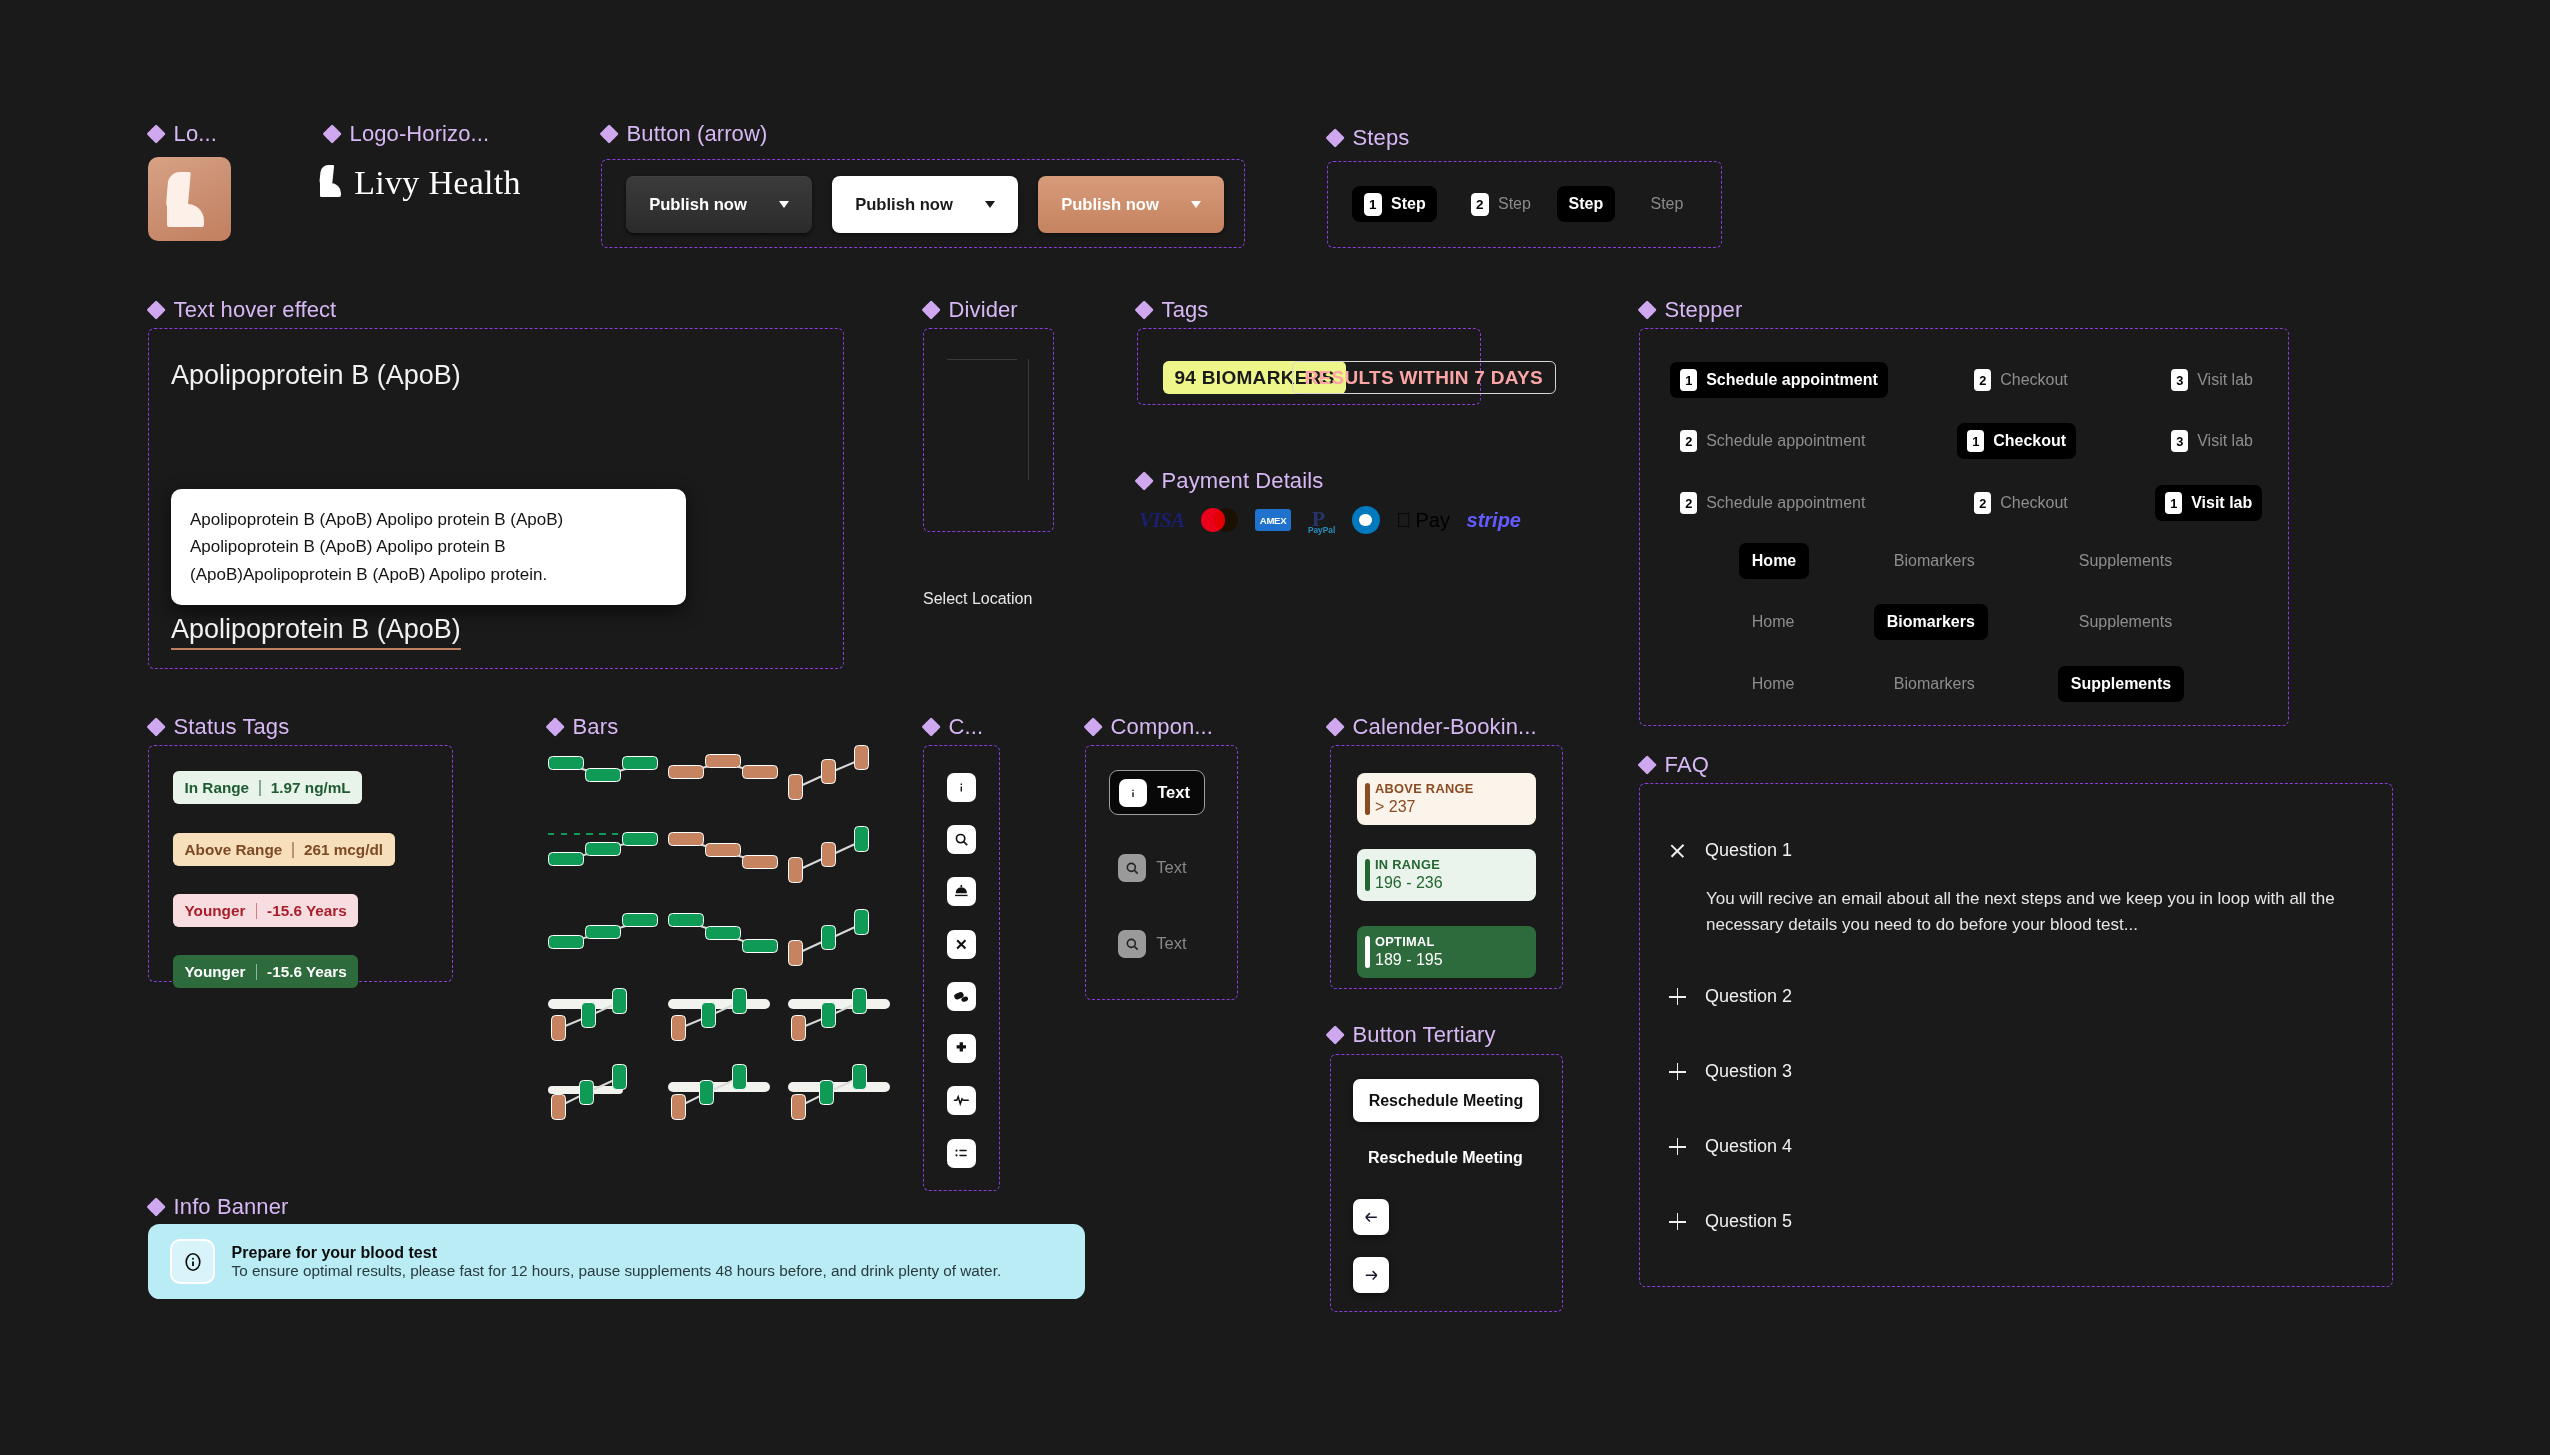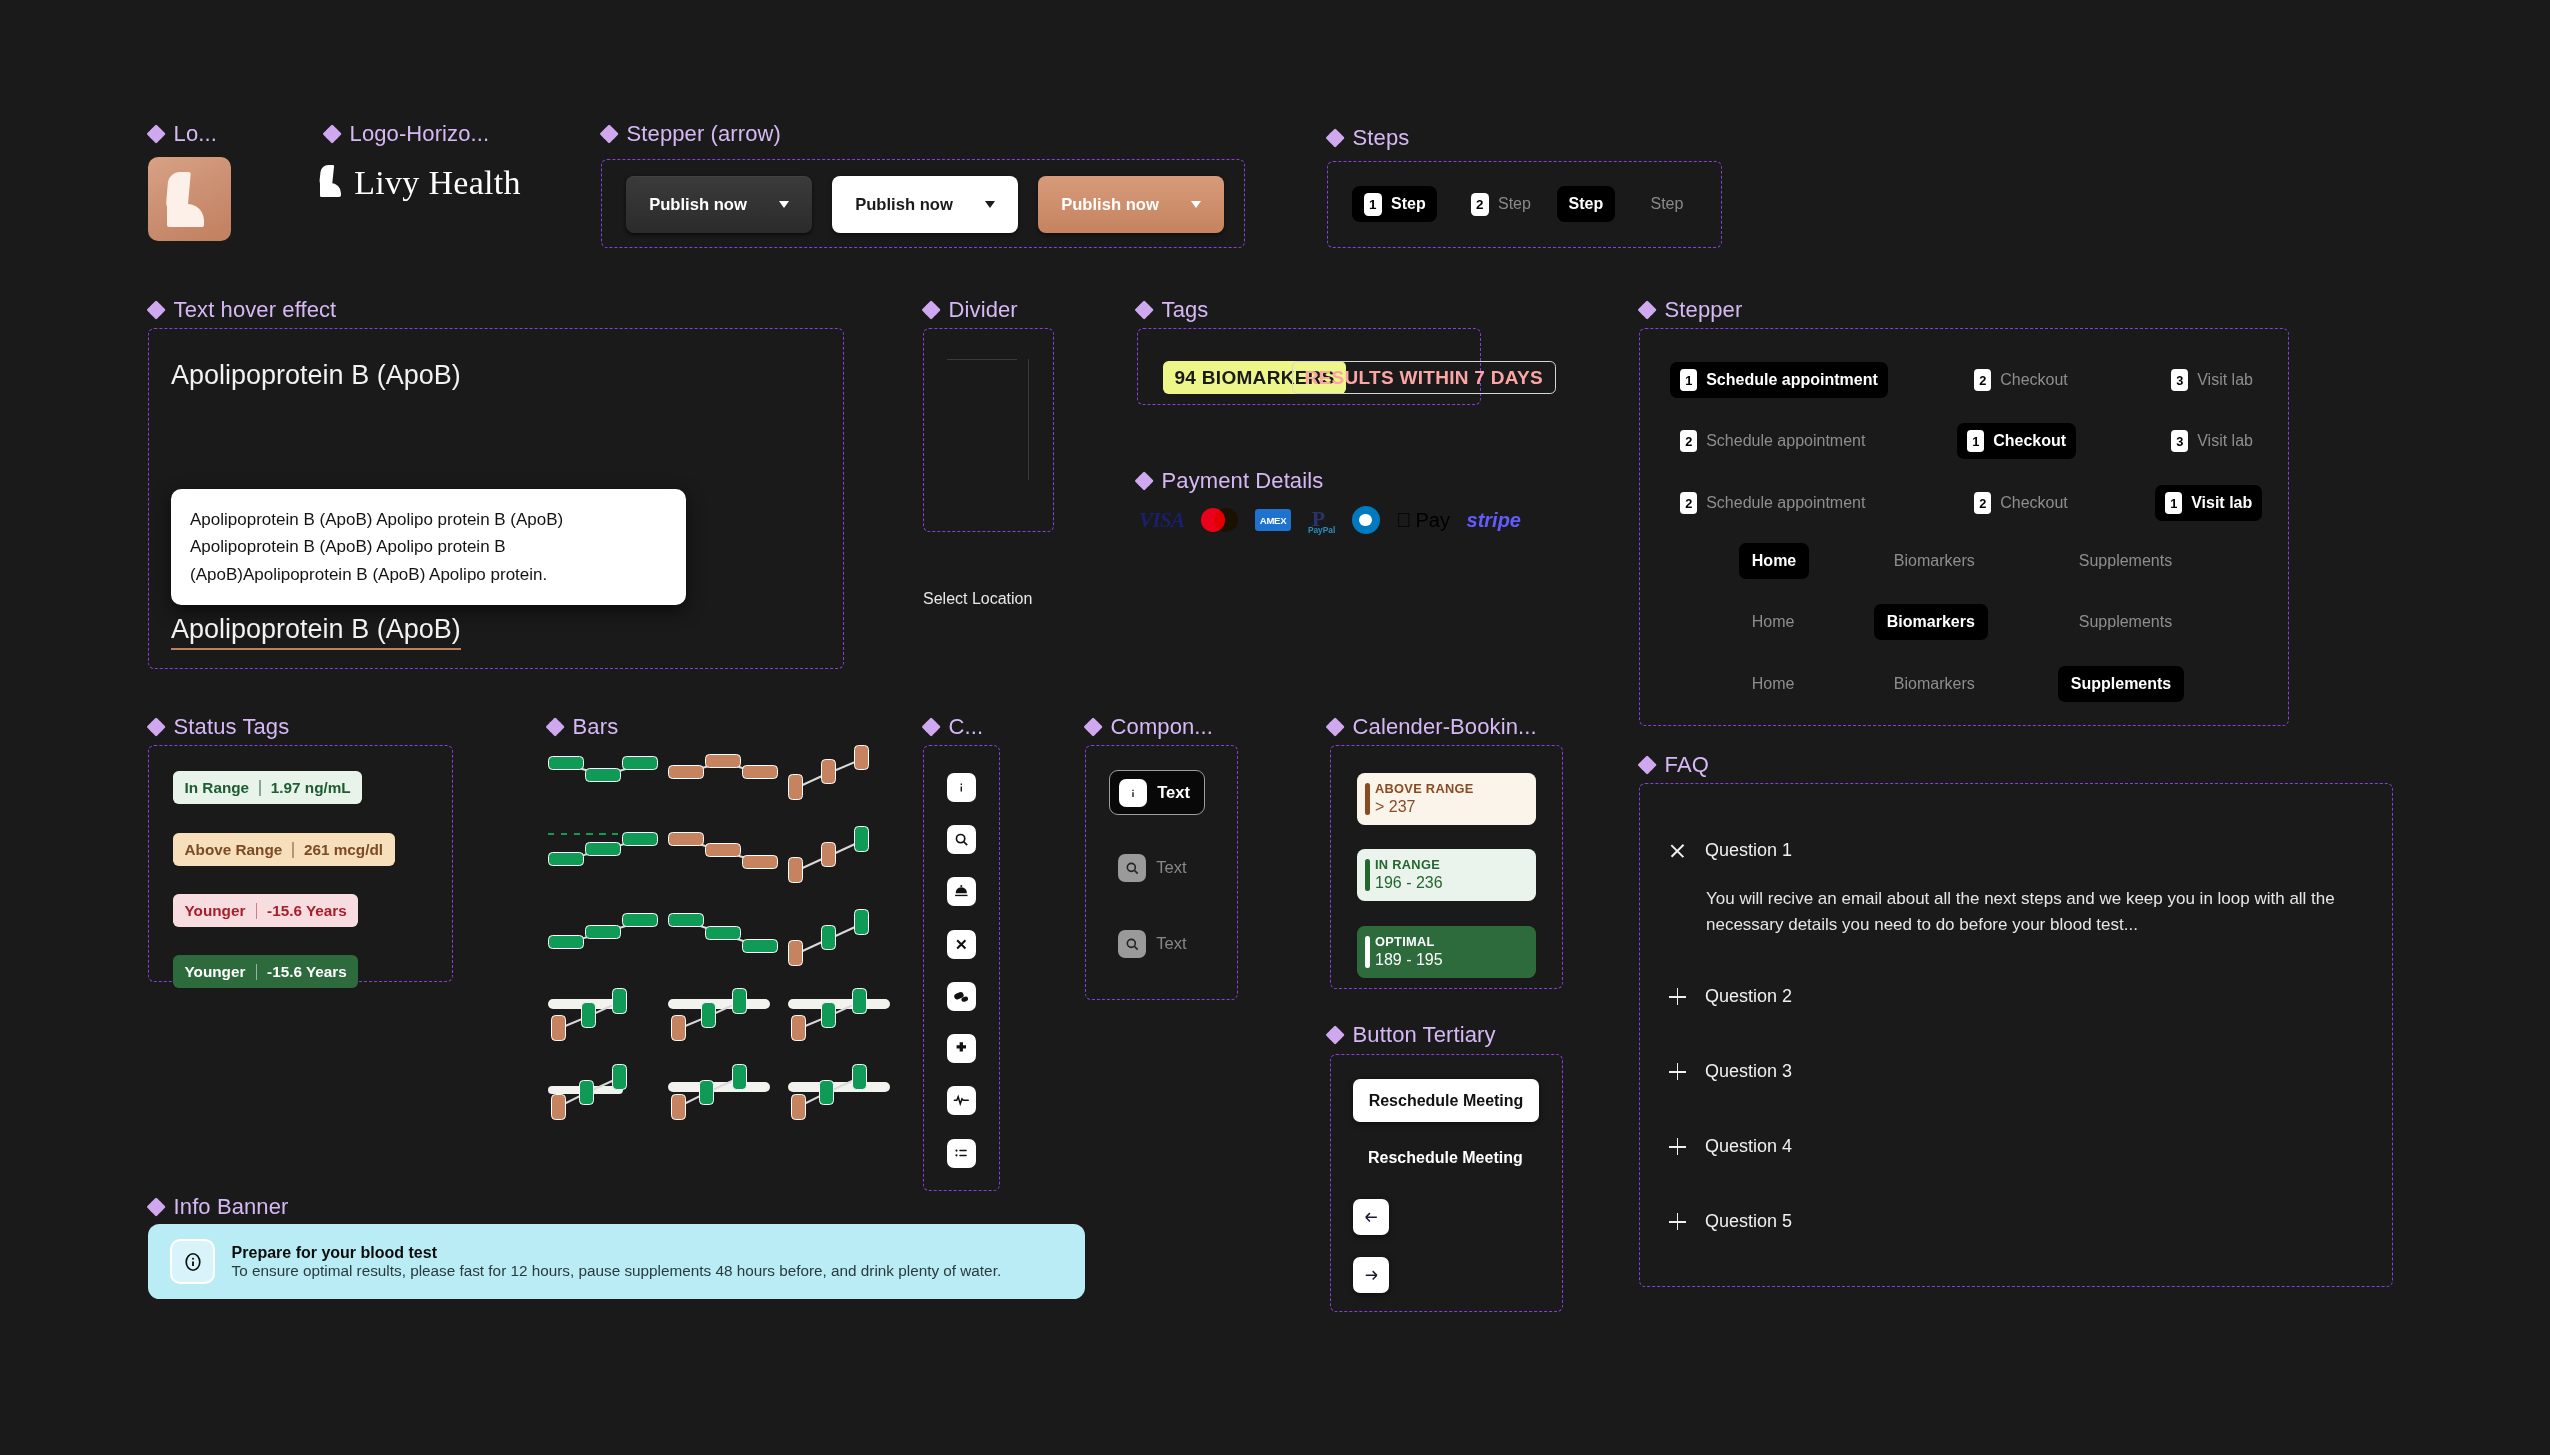--- a/index.html
+++ b/index.html
@@ -265,21 +265,21 @@
       </span>
     <span>Logo-Horizo...</span>
   </div>
   <div class="sec-label" style="left:601px;top:121px">
     <span class="diamond-icon">
         <i></i>
         <i></i>
         <i></i>
         <i></i>
       </span>
-    <span>Stepper (arrow)</span>
+    <span>Button (arrow)</span>
   </div>
   <div class="sec-label" style="left:1327px;top:125px">
     <span class="diamond-icon">
         <i></i>
         <i></i>
         <i></i>
         <i></i>
       </span>
     <span>Steps</span>
   </div>

